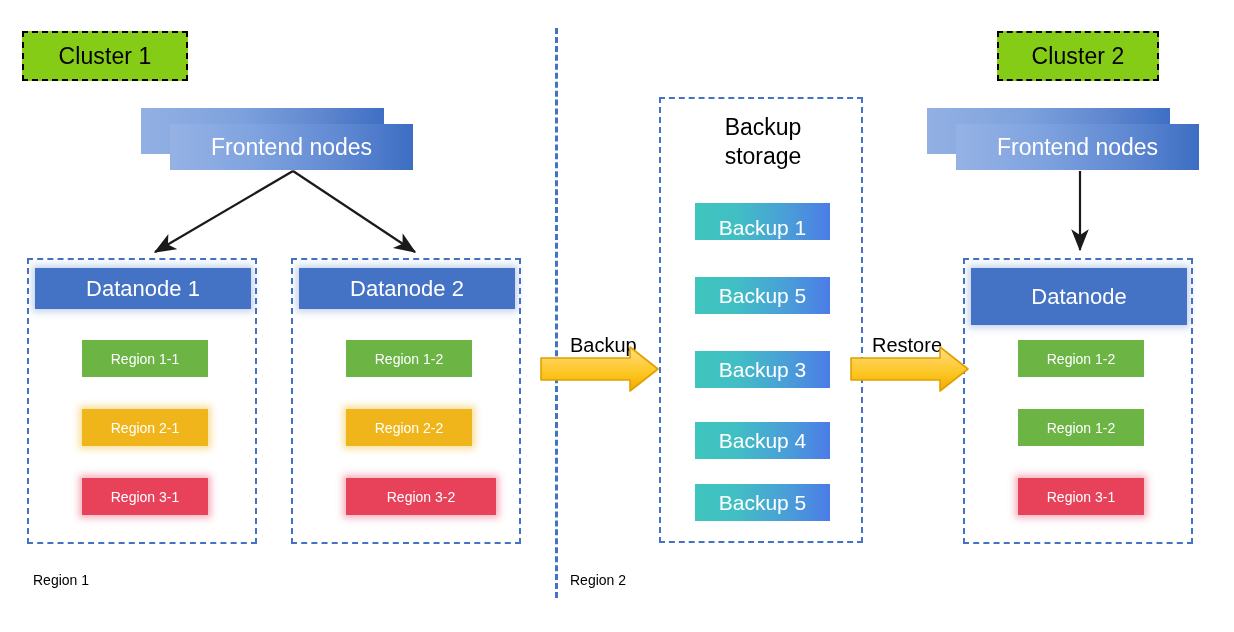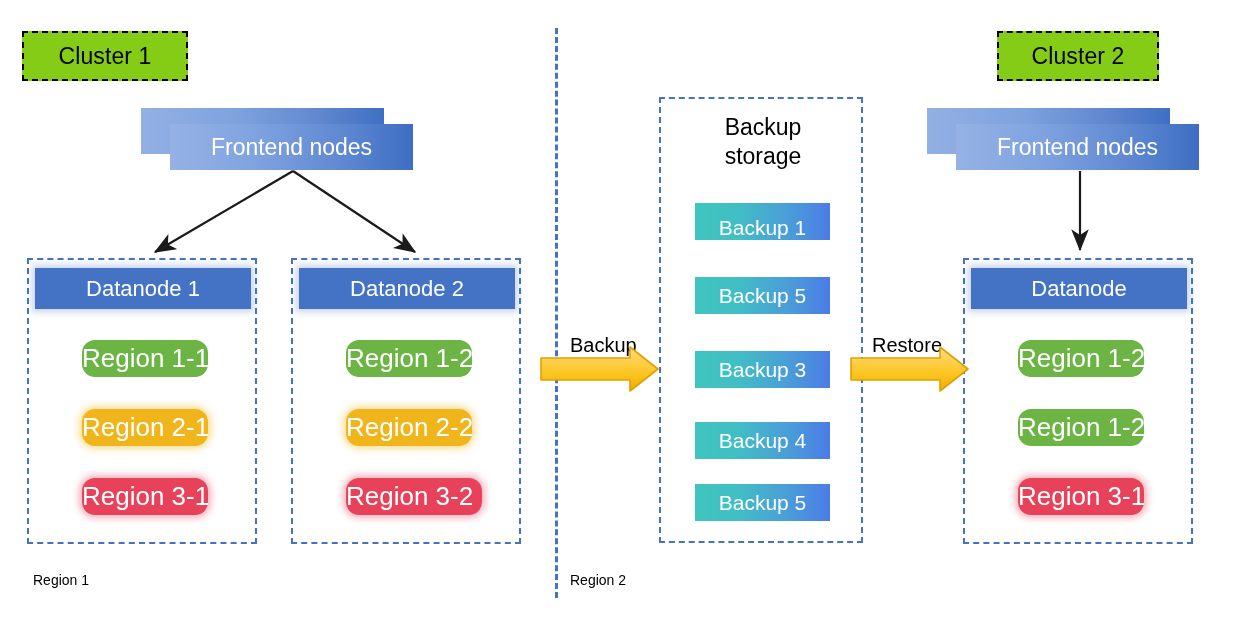--- a/index.html
+++ b/index.html
@@ -47,24 +47,23 @@
     position:absolute;
     background:#4472c4;
     display:flex;align-items:center;justify-content:center;
     color:#ffffff;font-size:22px;
     box-shadow:0 0 7px 3px rgba(68,114,196,.30);
   }
 
   
   .region{
     position:absolute;
-    display:flex;align-items:center;justify-content:flex-start;
-    color:#ffffff;font-size:26px;
+    display:flex;align-items:center;justify-content:center;
+    color:#ffffff;font-size:14px;
     white-space:nowrap;
-    border-radius:13px;
   }
   .region.green{background:#6cb545;box-shadow:0 0 0 0 rgba(0,0,0,0);}
   .region.yellow{background:#f0b51b;box-shadow:0 0 7px 3px rgba(240,181,27,.45);}
   .region.red{background:#e8415a;box-shadow:0 0 7px 3px rgba(232,65,90,.42);}
 
   
   .bk-group{
     position:absolute;
     border:2px dashed #4472c4;
     background:#ffffff;
@@ -144,21 +143,21 @@
   <div class="dn-group" style="left:291px;top:258px;width:230px;height:286px;">
     <div class="dn-head" style="left:6px;top:8px;width:216px;height:41px;">
       <span>Datanode 2</span>
     </div>
     <div class="region green" style="left:53px;top:80px;width:126px;height:37px;">
       <span>Region 1-2</span>
     </div>
     <div class="region yellow" style="left:53px;top:149px;width:126px;height:37px;">
       <span>Region 2-2</span>
     </div>
-    <div class="region red" style="left:53px;top:218px;width:136px;height:37px;">
+    <div class="region red" style="left:53px;top:218px;width:150px;height:37px;">
       <span>Region 3-2</span>
     </div>
   </div>
 
   <div class="bk-group" style="left:659px;top:97px;width:204px;height:446px;">
     <div class="bk-title" style="left:0;top:14px;width:204px;">
       <div>Backup</div>
       <div>storage</div>
     </div>
     <div class="bk-item" style="left:34px;top:104px;width:135px;height:37px;align-items:flex-end;">
@@ -172,21 +171,21 @@
     </div>
     <div class="bk-item" style="left:34px;top:323px;width:135px;height:37px;">
       <span>Backup 4</span>
     </div>
     <div class="bk-item" style="left:34px;top:385px;width:135px;height:37px;">
       <span>Backup 5</span>
     </div>
   </div>
 
   <div class="dn-group" style="left:963px;top:258px;width:230px;height:286px;">
-    <div class="dn-head" style="left:6px;top:8px;width:216px;height:41px;">
+    <div class="dn-head" style="left:6px;top:8px;width:216px;height:57px;">
       <span>Datanode</span>
     </div>
     <div class="region green" style="left:53px;top:80px;width:126px;height:37px;">
       <span>Region 1-2</span>
     </div>
     <div class="region green" style="left:53px;top:149px;width:126px;height:37px;">
       <span>Region 1-2</span>
     </div>
     <div class="region red" style="left:53px;top:218px;width:126px;height:37px;">
       <span>Region 3-1</span>

